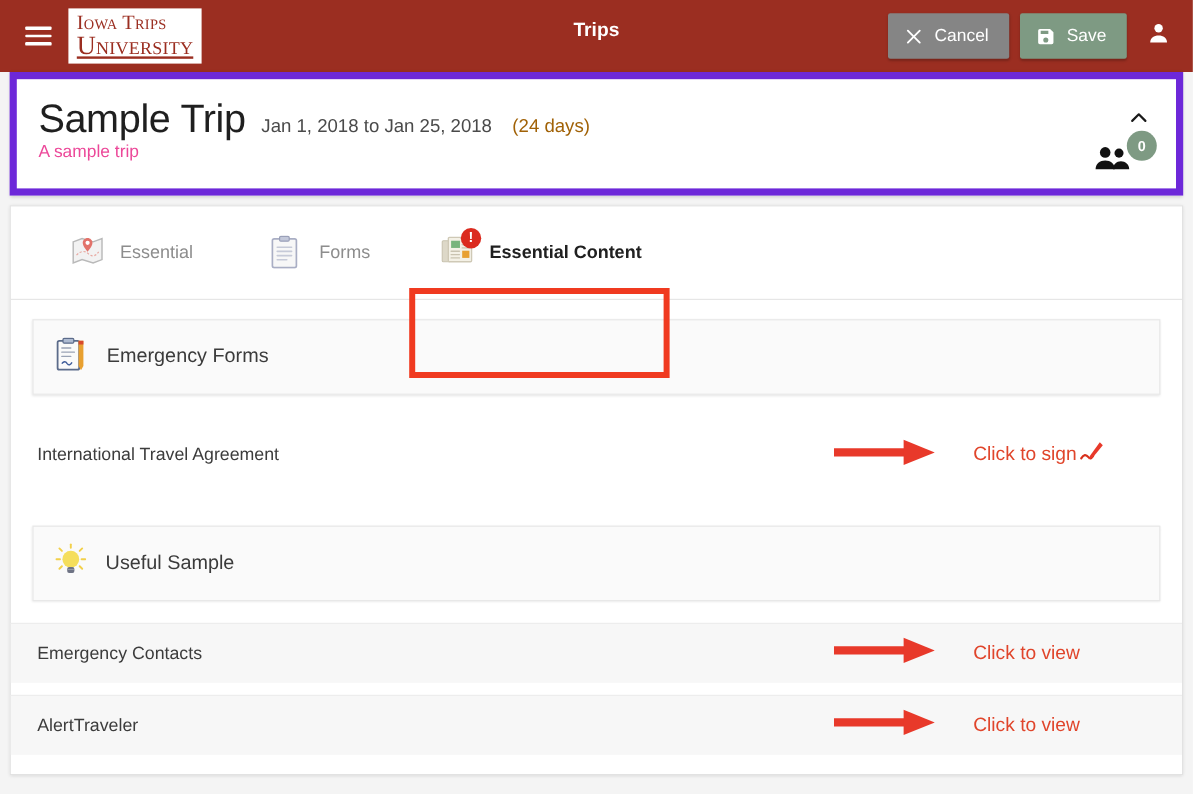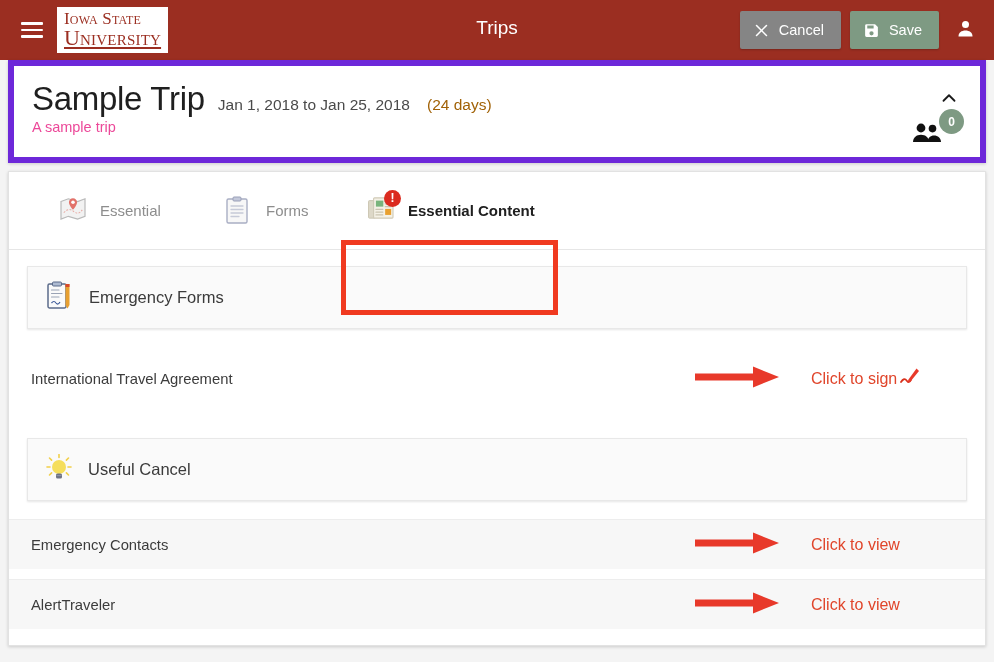--- a/index.html
+++ b/index.html
@@ -39,21 +39,21 @@
     display: block;
     white-space: nowrap;
     font-variant: small-caps;
   }
   .logo-l1 { font-size: 17px; }
   .logo-l2 { font-size: 22px; text-decoration: underline; }
 
   .appbar-title {
     position: absolute; left: 0; right: 0; top: 17px;
     text-align: center;
-    color: #fff; font-size: 19px; font-weight: normal;
+    color: #fff; font-size: 16px; font-weight: bold;
     pointer-events: none;
   }
 
   .appbar-actions {
     position: absolute; right: 16px; top: 0; height: 60px;
     display: flex; align-items: center; gap: 9px;
   }
   .btn {
     display: flex; align-items: center; gap: 9px;
     height: 38px; padding: 0 17px 0 13px;
@@ -203,21 +203,21 @@
 
 <div class="appbar">
 
   <div class="hamburger">
     <span></span>
       <span></span>
       <span></span>
   </div>
 
   <div class="logo-box">
-    <span class="logo-l1">Iowa State</span>
+    <span class="logo-l1">Iowa Trips</span>
     <span class="logo-l2">University</span>
   </div>
 
   <div class="appbar-title">Trips</div>
 
   <div class="appbar-actions">
 
     <button class="btn btn-cancel">
       <span>
         <svg width="17" height="17" viewBox="0 0 24 24" fill="none" stroke="#fff" stroke-width="2.2" stroke-linecap="round">
@@ -380,21 +380,21 @@
             <line x1="1" y1="13" x2="4" y2="13"></line>
             <line x1="25" y1="13" x2="22" y2="13"></line>
             <line x1="3.5" y1="21" x2="5.6" y2="18.9"></line>
             <line x1="22.5" y1="21" x2="20.4" y2="18.9"></line>
           </g>
           <circle cx="13" cy="13" r="7" fill="#F5DE5C"></circle>
           <rect x="10" y="19.5" width="6" height="5" rx="1.6" fill="#6E7384"></rect>
           <line x1="10.4" y1="21.6" x2="15.6" y2="21.6" stroke="#9299aa" stroke-width="0.9"></line>
         </svg>
       </span>
-      <span class="section-label">Useful Cancel</span>
+      <span class="section-label">Useful Sample</span>
     </div>
 
     <div class="spacer-1"></div>
 
     <div class="item-row shaded">
       <span class="item-name">Emergency Contacts</span>
       <span class="arrow-anno">
         <svg width="84" height="24" viewBox="0 0 84 24">
           <line x1="0" y1="12" x2="62" y2="12" stroke="#E8392A" stroke-width="7"></line>
           <polygon points="58,1.5 84,12 58,22.5" fill="#E8392A"></polygon>

